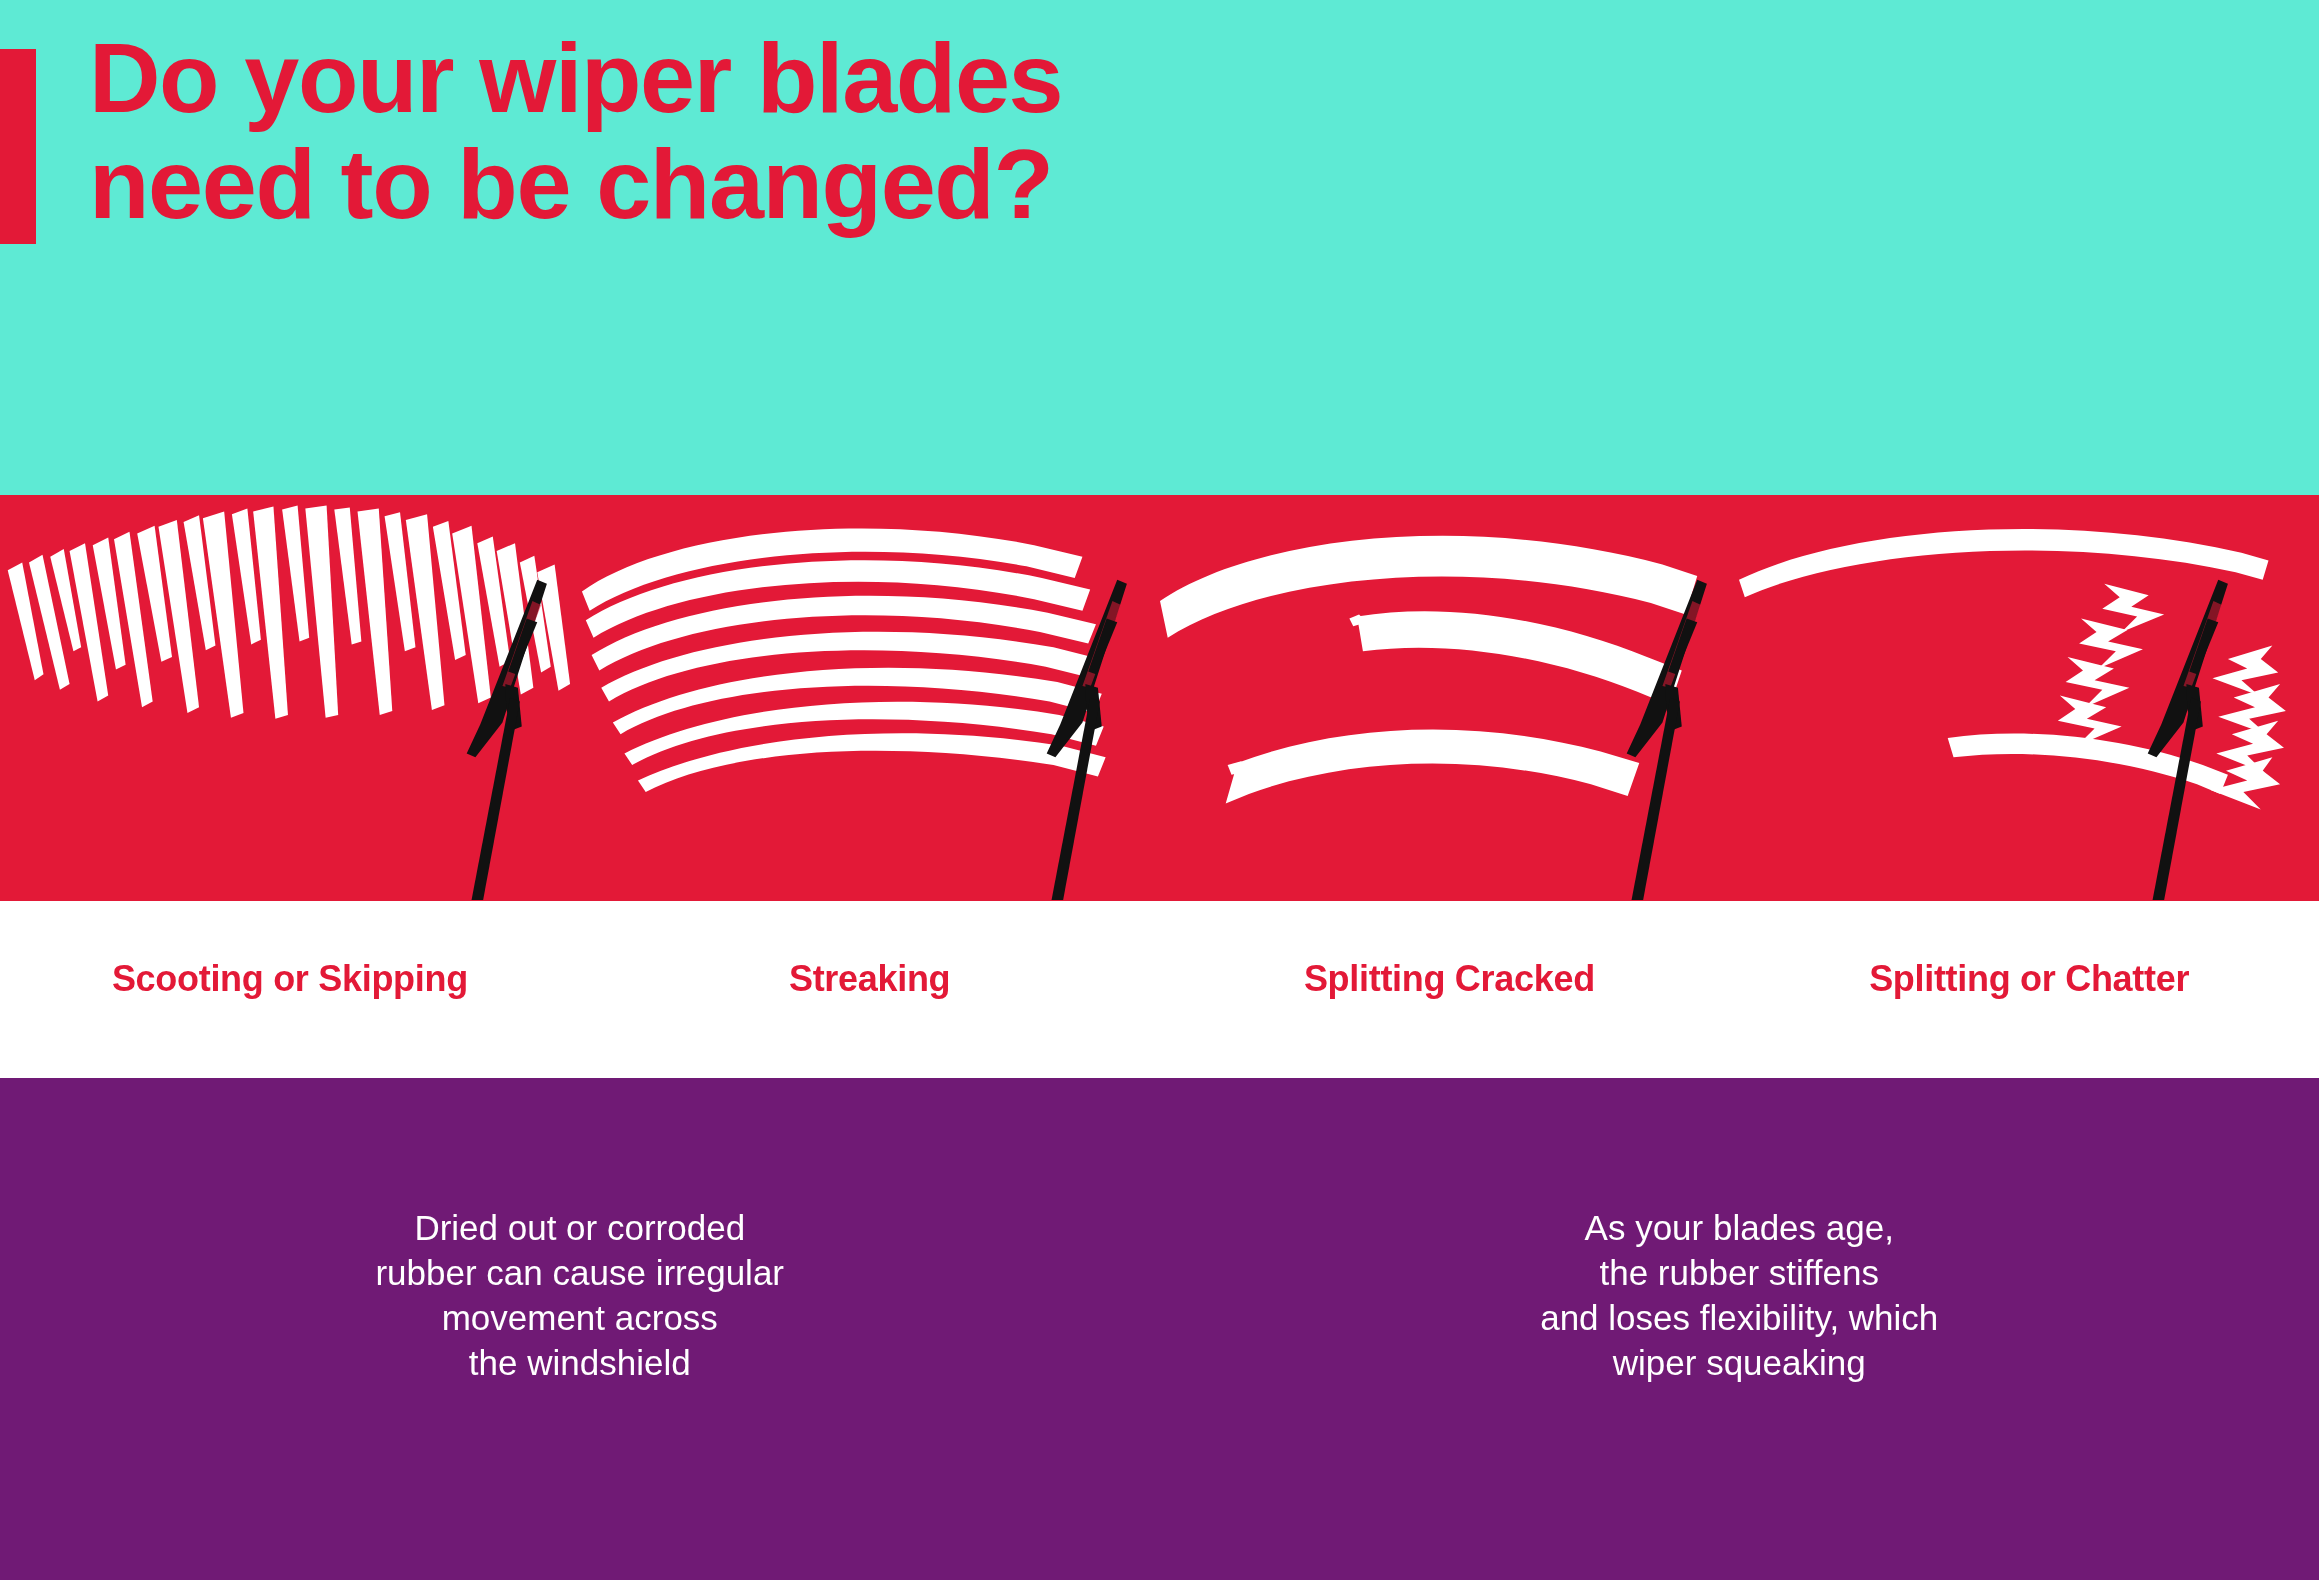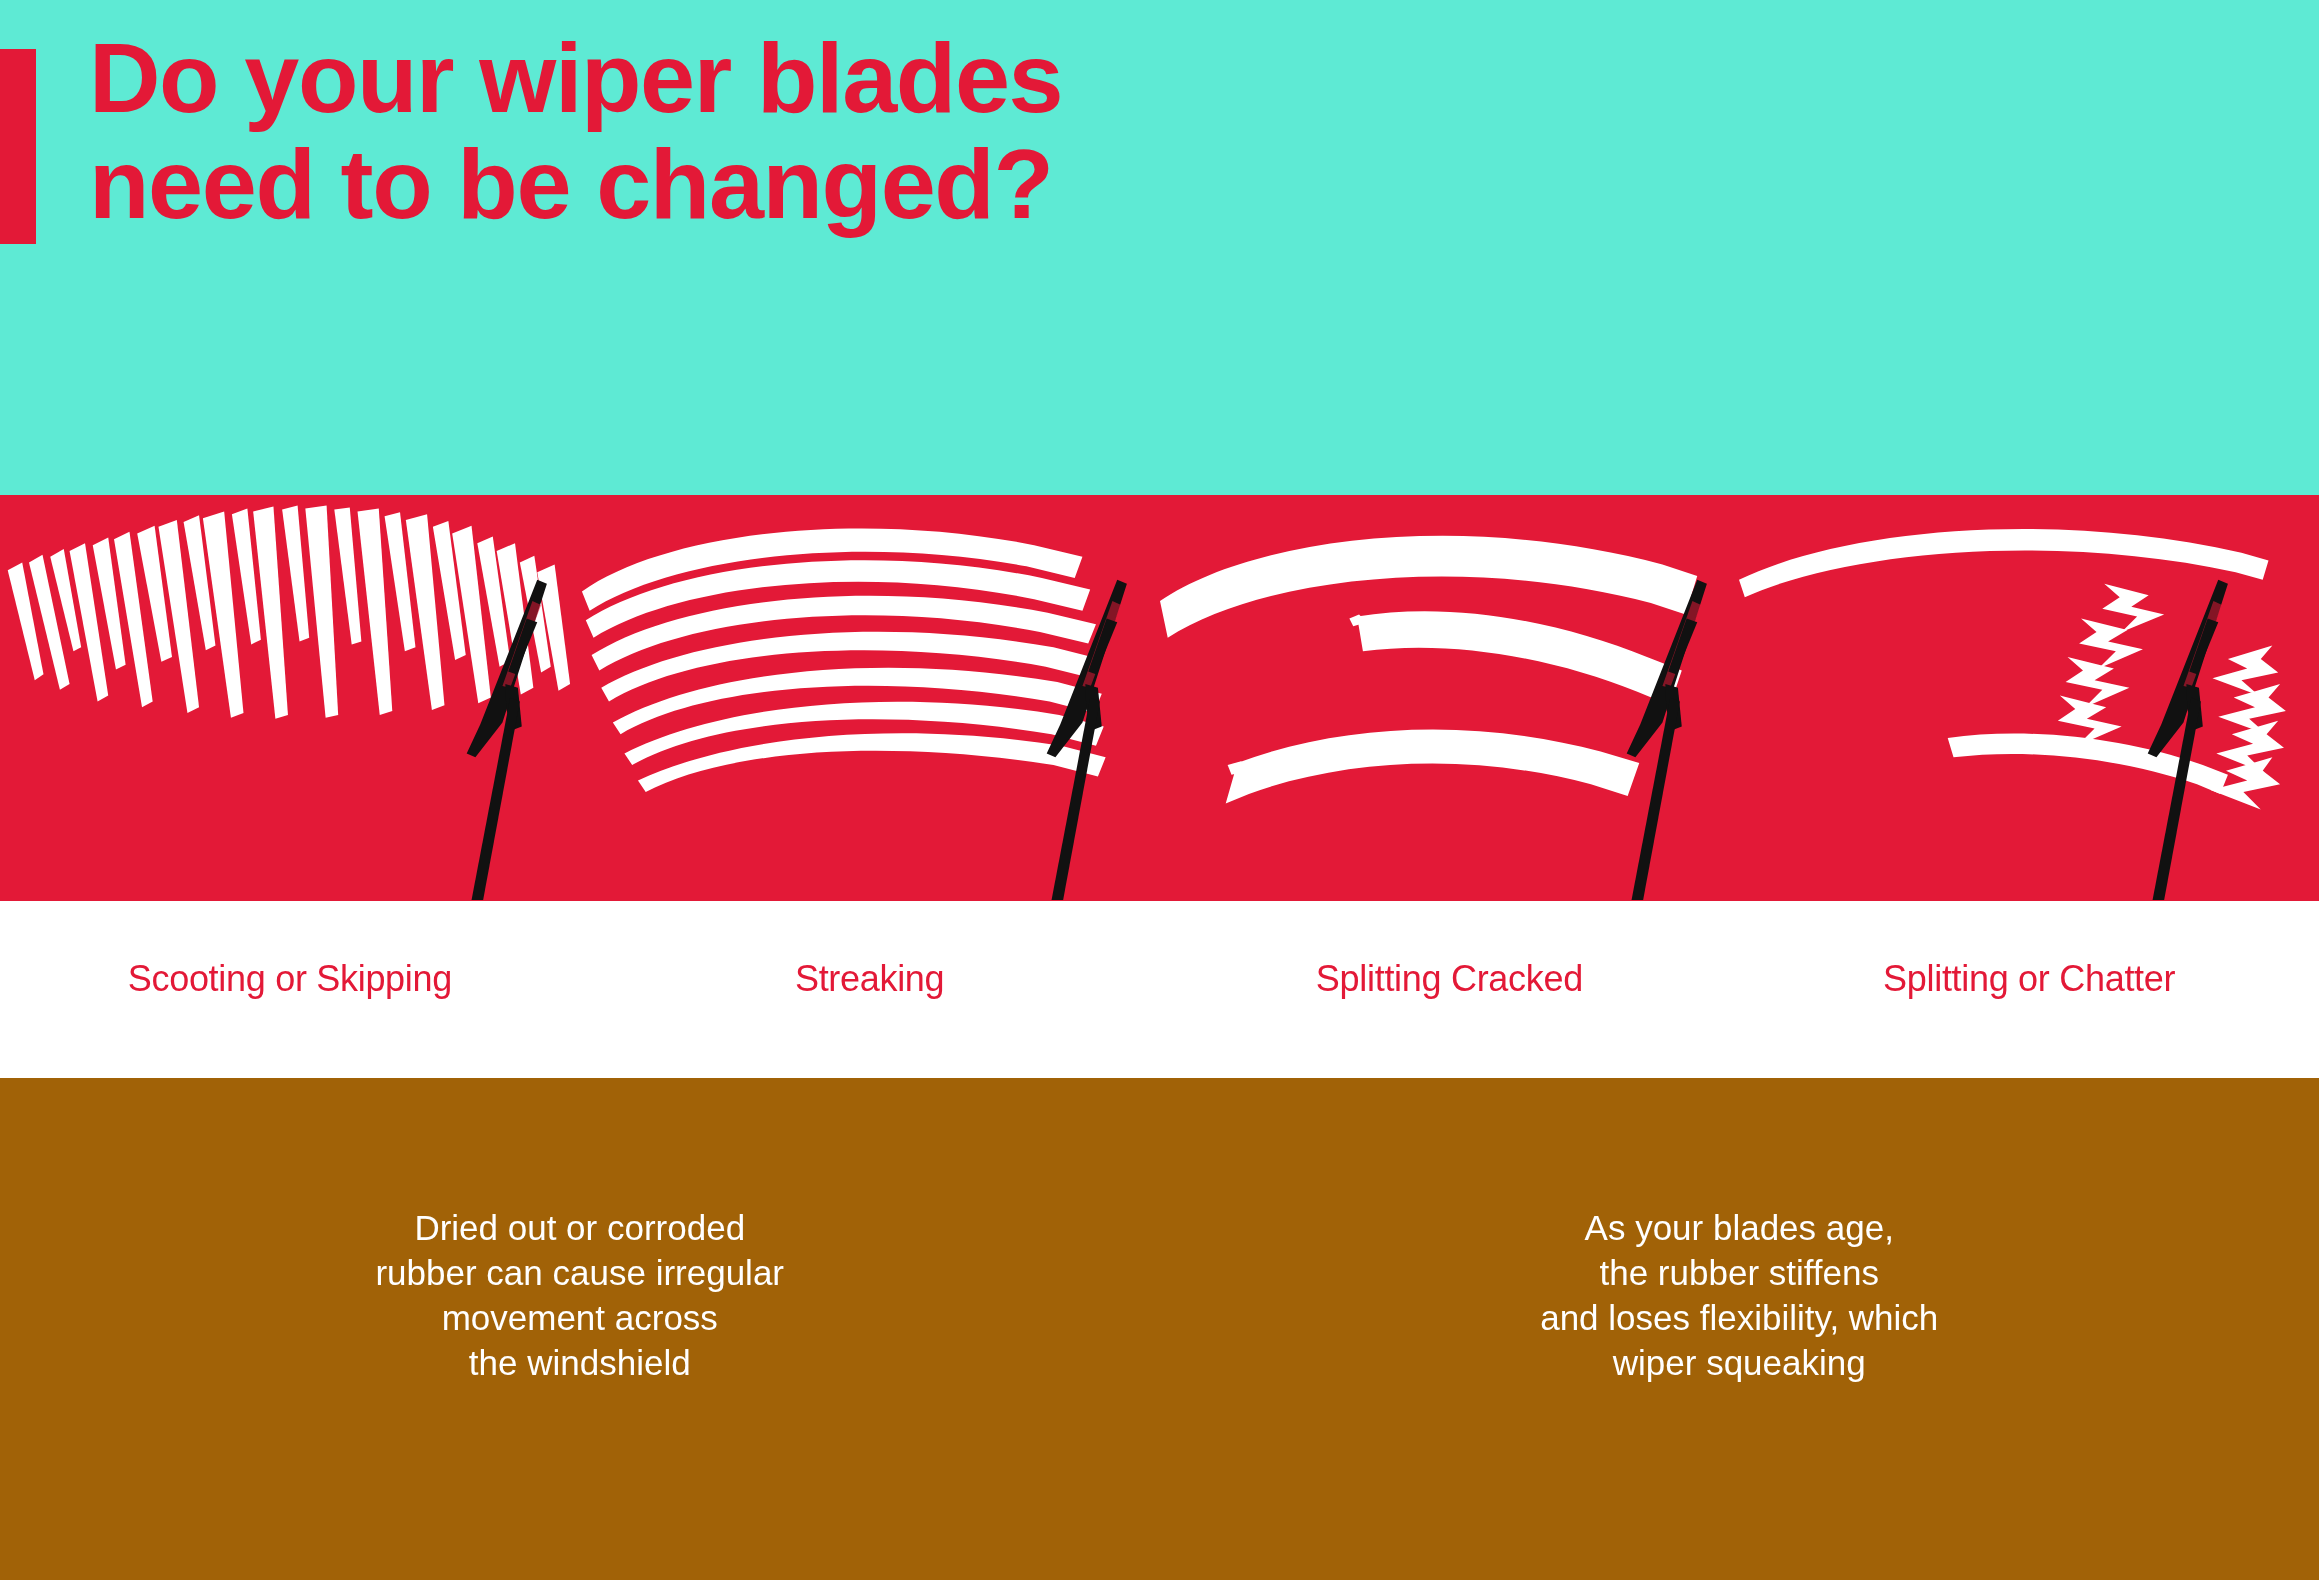--- a/index.html
+++ b/index.html
@@ -60,29 +60,29 @@
   .label-cell {
     flex:1 1 0;
     display:flex;
     align-items:flex-start;
     justify-content:center;
     padding-top:56px;
   }
   .label-text {
     color:#E31937;
     font-size:36px;
-    font-weight:normal;
+    font-weight:bold;
     letter-spacing:-0.3px;
     white-space:nowrap;
   }
 
   
   #description-band {
     position:absolute; left:0; top:1078px; width:2319px; height:503px;
-    background:#a16207;
+    background:#701a75;
     display:flex;
   }
   .desc-cell {
     flex:1 1 0;
     display:flex;
     justify-content:center;
     padding-top:127px;
   }
   .desc-text {
     color:#ffffff;

